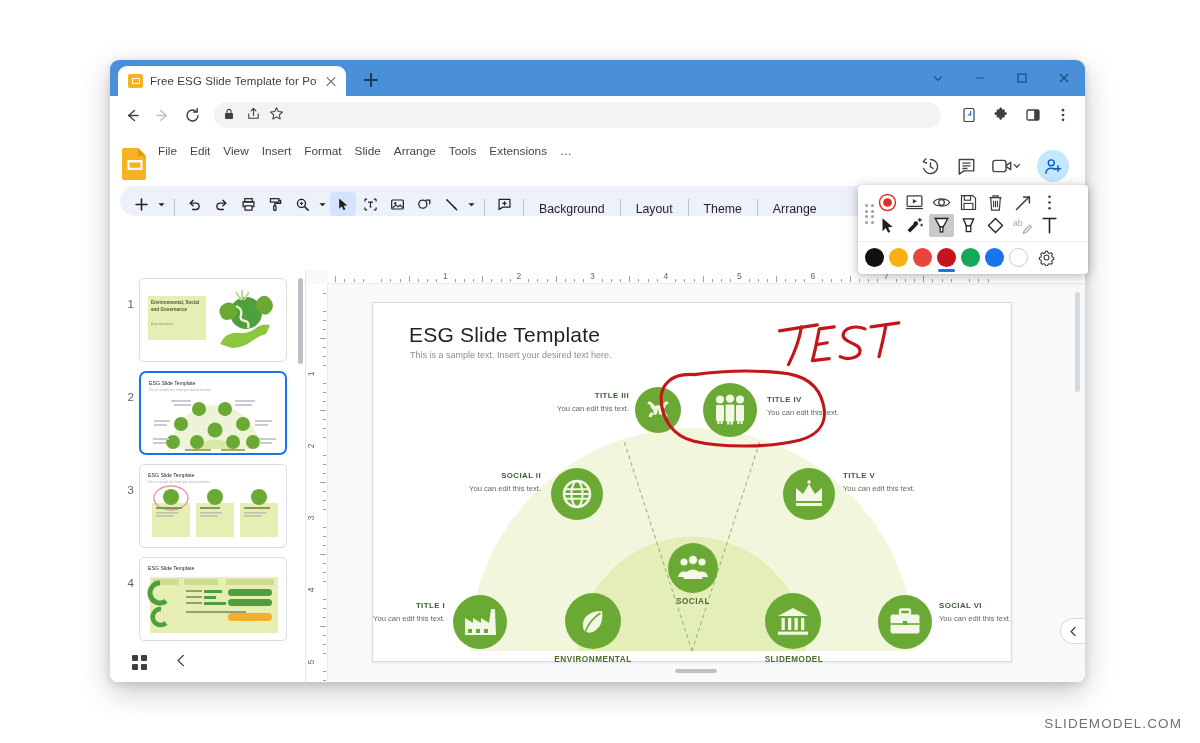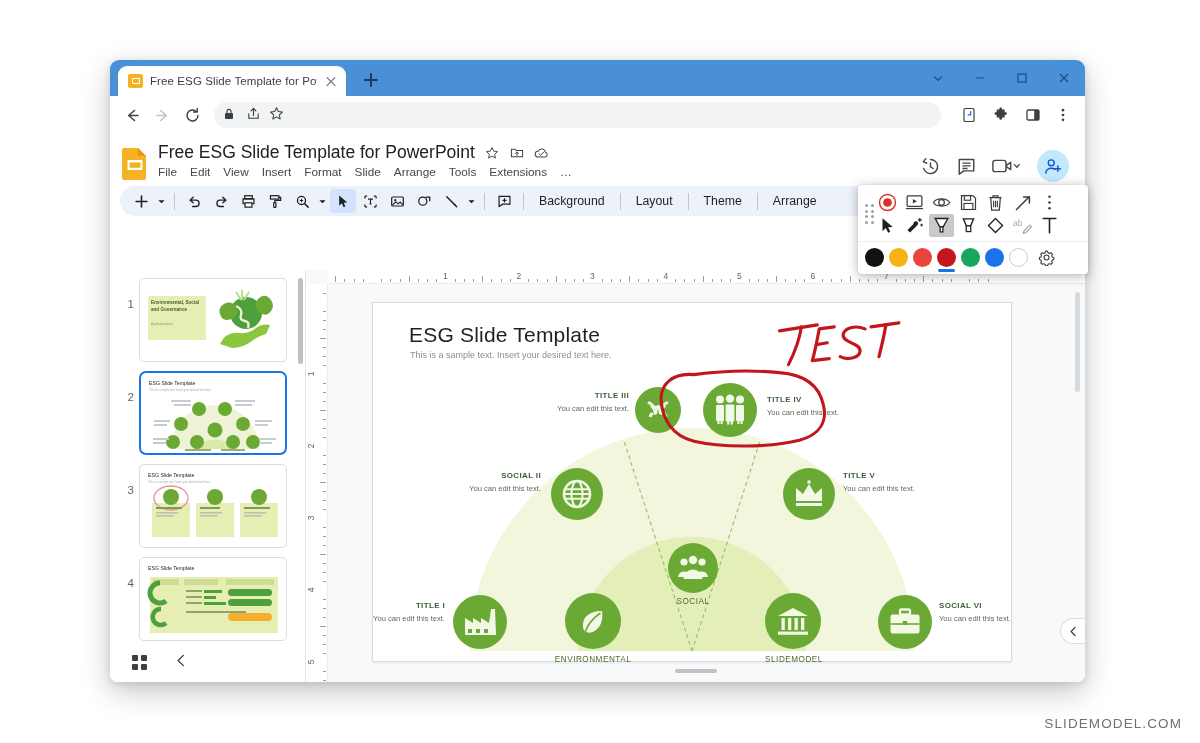--- a/index.html
+++ b/index.html
@@ -85,21 +85,21 @@
   .slideshow-btn .sep{ width:1px; height:32px; background:#c4c7c5;}
   .slideshow-btn .caret{ width:30px; height:32px; display:flex;align-items:center;justify-content:center;cursor:pointer;}
   .share-btn{
     width:32px;height:32px;border-radius:50%;background:#c2e7ff;
     display:flex;align-items:center;justify-content:center;margin-left:6px;cursor:pointer;
   }
 
   
   .stoolbar{
     margin:0 10px; height:30px; background:#edf2fa; border-radius:16px;
-    display:flex; align-items:center; padding:0 8px; gap:1px; overflow:hidden;
+    display:flex; align-items:flex-end; padding:0 8px; gap:1px; overflow:hidden;
   }
   .tb-ic{ width:26px;height:24px;display:flex;align-items:center;justify-content:center;cursor:pointer;border-radius:4px;flex:none;}
   .tb-ic.sel{ background:#d3e3fd; }
   .tb-caret{ width:13px;height:24px;display:flex;align-items:center;justify-content:center;cursor:pointer;flex:none;}
   .tb-sep{ width:1px;height:17px;background:#c0c6cf;margin:0 5px;flex:none;}
   .tb-txt{ font-size:12.3px; color:#1f1f1f; padding:0 9px; cursor:pointer; white-space:nowrap;}
 
   
   .editor{ position:absolute; left:0; top:136px; right:0; bottom:0; display:flex; }
   .filmstrip{
@@ -155,21 +155,21 @@
   
   .sl-title{ position:absolute; left:36px; top:20px; font-size:21px; color:#231f20; letter-spacing:.2px;}
   .sl-sub{ position:absolute; left:37px; top:47px; font-size:9px; color:#8a8f94;}
   .fan{ position:absolute; left:0; top:0; width:100%; height:100%; }
   .node{
     position:absolute; border-radius:50%; background:#6aaa34;
     display:flex; align-items:center; justify-content:center; color:#fff;
   }
   .nlabel{ position:absolute; font-size:7.6px; color:#5e6b57; line-height:1.35; }
   .nlabel b{ display:block; font-size:7.9px; color:#3d5c3a; letter-spacing:.4px; margin-bottom:2px; font-weight:bold;}
-  .pillar{ position:absolute; font-size:8.2px; color:#4c6b2f; letter-spacing:.5px; font-weight:normal;}
+  .pillar{ position:absolute; font-size:8.2px; color:#4c6b2f; letter-spacing:.5px; font-weight:bold;}
   .ann-svg{ position:absolute; left:0; top:0; width:100%; height:100%; pointer-events:none;}
 
   
   .anntool{
     position:absolute; left:858px; top:185px; width:230px;
     background:#fff; border-radius:3px;
     box-shadow:0 2px 12px rgba(0,0,0,.30), 0 0 1px rgba(0,0,0,.3);
     z-index: 40; padding:4px 0 0 0;
   }
   .ann-body{ display:flex; align-items:center; padding:2px 6px 4px 4px; }
@@ -312,40 +312,20 @@
       <div class="docshead">
         <div class="doc-logo">
           <svg width="26" height="34" viewBox="0 0 26 34">
             <path d="M2 2h14l8 8v22a2 2 0 0 1-2 2H2a2 2 0 0 1-2-2V4a2 2 0 0 1 2-2z" fill="#f5b324"></path>
             <path d="M16 2l8 8h-8z" fill="#e09b11"></path>
             <rect x="5.5" y="14" width="15" height="10" rx="1" fill="#fff"></rect>
             <rect x="7.6" y="16.4" width="10.8" height="5.4" fill="#f5b324"></rect>
           </svg>
         </div>
         <div class="docinfo">
-          <div class="doctitle-row">
-            <span class="doctitle">Free ESG Slide Template for PowerPoint</span>
-            <span class="tinyicon">
-              <svg width="14" height="14" viewBox="0 0 16 16">
-                  <path d="M8 1.8 L9.9 5.9 L14.3 6.4 L11 9.4 L11.9 13.8 L8 11.6 L4.1 13.8 L5 9.4 L1.7 6.4 L6.1 5.9 Z" stroke="#444746" stroke-width="1.1" fill="none" stroke-linejoin="round"></path>
-                </svg>
-            </span>
-            <span class="tinyicon">
-              <svg width="14" height="14" viewBox="0 0 16 16">
-                  <path d="M1.6 3.6h4.3l1.2 1.5h7.3v7.3H1.6z" stroke="#444746" stroke-width="1.15" fill="none"></path>
-                  <path d="M8 6.9v4 M6.3 8.6 L8 6.9 L9.7 8.6" stroke="#444746" stroke-width="1.1" fill="none" stroke-linecap="round"></path>
-                </svg>
-            </span>
-            <span class="tinyicon">
-              <svg width="15" height="14" viewBox="0 0 17 14">
-                  <path d="M4.4 11.4a3.2 3.2 0 0 1 .3-6.4 4.3 4.3 0 0 1 8.2 1.1 2.7 2.7 0 0 1-.3 5.3z" stroke="#444746" stroke-width="1.15" fill="none"></path>
-                  <path d="M5.9 7.9 L7.6 9.6 L11 6" stroke="#444746" stroke-width="1.1" fill="none" stroke-linecap="round" stroke-linejoin="round"></path>
-                </svg>
-            </span>
-          </div>
           <div class="menubar">
             <span>File</span>
             <span>Edit</span>
             <span>View</span>
             <span>Insert</span>
             <span>Format</span>
             <span>Slide</span>
             <span>Arrange</span>
             <span>Tools</span>
             <span>Extensions</span>

